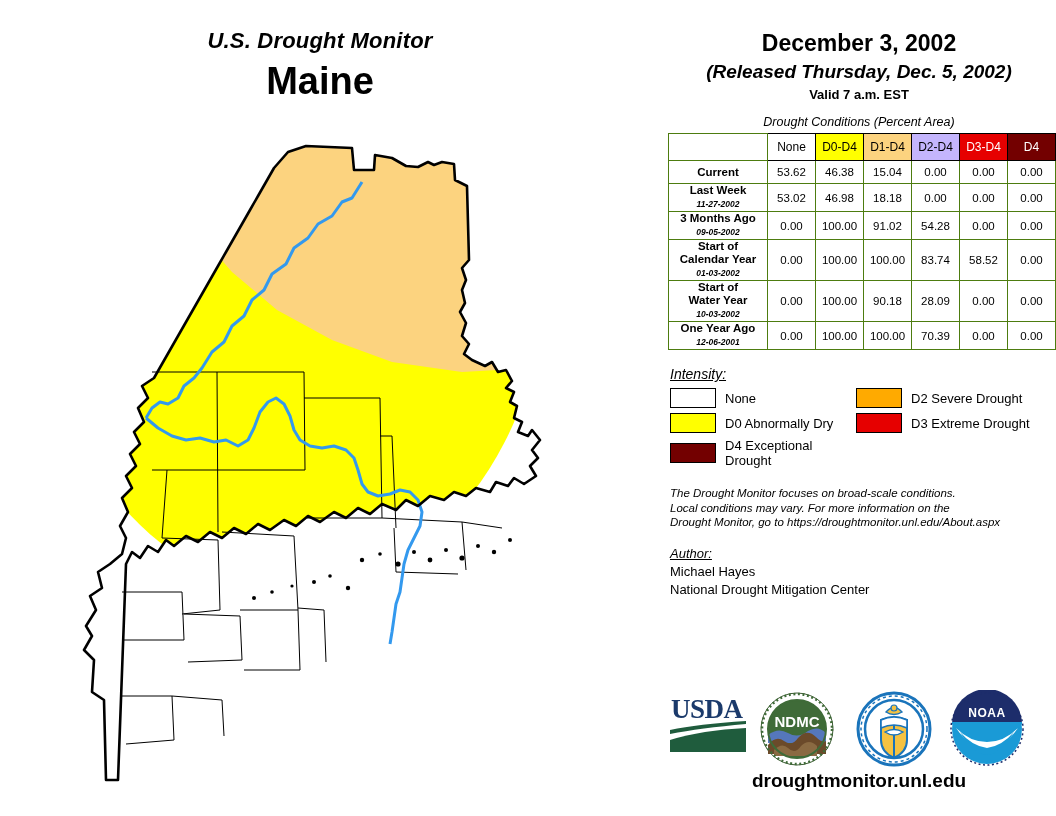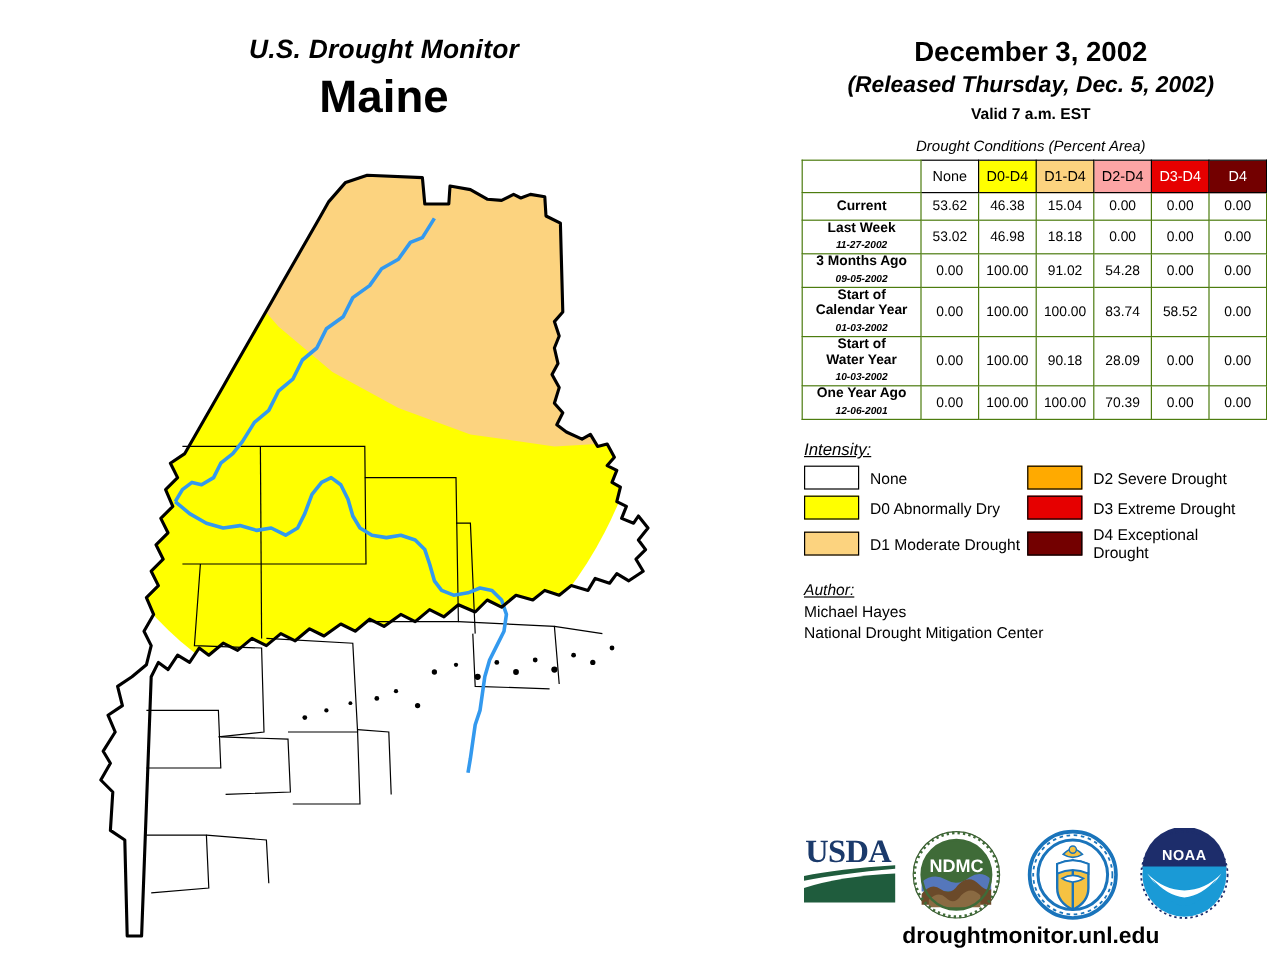--- a/index.html
+++ b/index.html
@@ -30,21 +30,21 @@
   table.dm td{border:1px solid #4d7c0f;text-align:center;font-size:11.5px;
               padding:0;height:22px;}
   td.rowlab{width:98px;font-weight:bold;font-size:11.5px;line-height:13px;padding:3px 2px;}
   td.rowlab .dt{font-size:8.5px;font-style:italic;font-weight:bold;display:block;margin-top:1px;}
   td.num{width:45px;font-size:12px;}
   th.hcell{border:1px solid #000;font-size:12px;font-weight:normal;height:24px;width:45px;}
   td.nohdr{border:none;}
   .h-none{background:#ffffff;color:#000;}
   .h-d0{background:#ffff00;color:#000;}
   .h-d1{background:#fcd37f;color:#000;}
-  .h-d2{background:#fca5a5;color:#000;}
+  .h-d2{background:#c4b5fd;color:#000;}
   .h-d3{background:#e60000;color:#fff;}
   .h-d4{background:#730000;color:#fff;}
 
   
   #legend{margin:16px 0 0 8px;}
   #intensity-label{font-size:14px;font-style:italic;text-decoration:underline;margin-bottom:6px;}
   .leg-grid{display:grid;grid-template-columns:186px 186px;row-gap:5px;}
   .leg-item{display:flex;align-items:center;}
   .sw{width:44px;height:18px;border:1px solid #000;margin-right:9px;flex:none;}
   .leg-txt{font-size:13px;}
@@ -299,30 +299,31 @@
         </div>
         <div class="leg-item">
           <div class="sw" style="background: rgb(255, 255, 0);"></div>
           <div class="leg-txt">D0 Abnormally Dry</div>
         </div>
         <div class="leg-item">
           <div class="sw" style="background: rgb(230, 0, 0);"></div>
           <div class="leg-txt">D3 Extreme Drought</div>
         </div>
         <div class="leg-item">
-          <div class="sw" style="background: rgb(252, 211, 127);"></div>
-          <div class="leg-txt">D1 Moderate Drought</div>
-        </div>
-        <div class="leg-item">
           <div class="sw" style="background: rgb(115, 0, 0);"></div>
           <div class="leg-txt">D4 Exceptional Drought</div>
         </div>
       </div>
   </div>
 
+  <div id="disclaimer">
+    <div>The Drought Monitor focuses on broad-scale conditions.</div>
+    <div>Local conditions may vary. For more information on the</div>
+    <div>Drought Monitor, go to https://droughtmonitor.unl.edu/About.aspx</div>
+  </div>
 
   <div id="author-block">
     <div id="author-label">Author:</div>
     <div class="author-line">Michael Hayes</div>
     <div class="author-line">National Drought Mitigation Center</div>
   </div>
 
   <div id="logos">
 
     <svg class="logo" id="logo-usda" width="82" height="64" viewBox="0 0 82 64">

